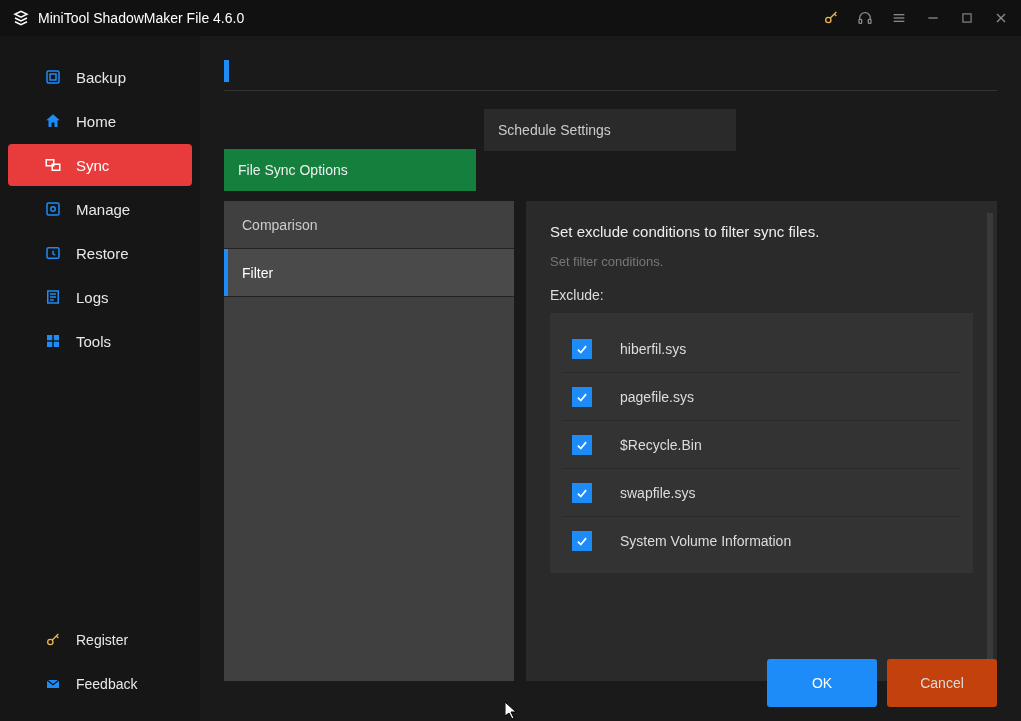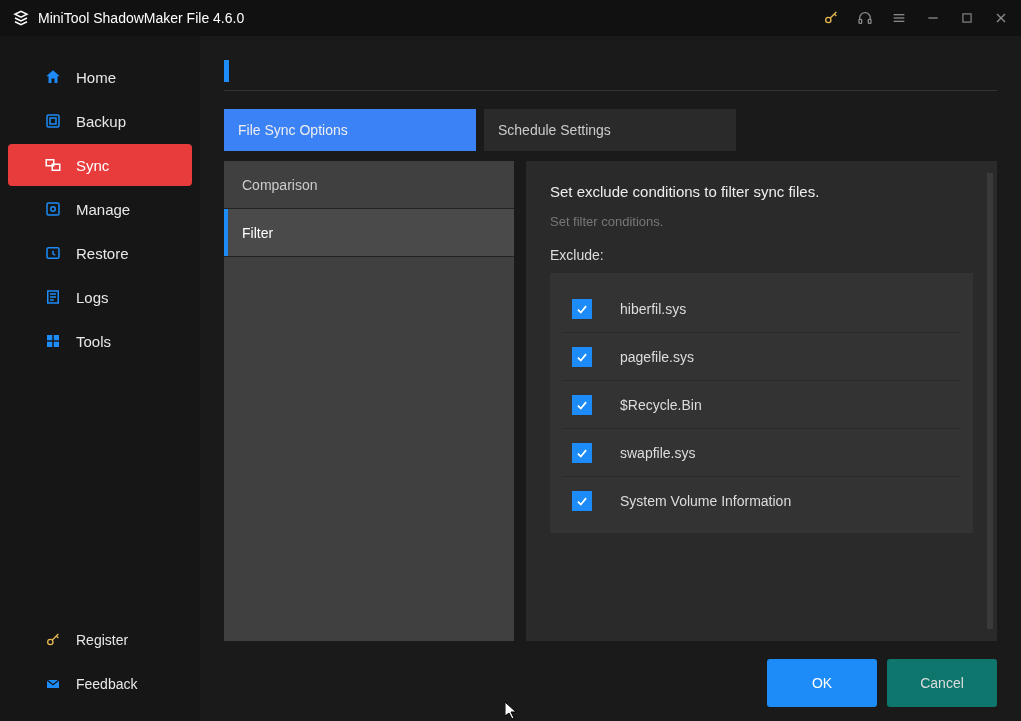--- a/index.html
+++ b/index.html
@@ -24,21 +24,21 @@
   .nav-item.bottom.gold .icon { color: #e6b84f; }
   .nav-item.bottom.blue .icon { color: #1d8cf8; }
 
   .content { flex: 1; padding: 24px 24px 0 24px; position: relative; }
   .heading-row { display: flex; align-items: center; margin-bottom: 18px; border-bottom: 1px solid #333; padding-bottom: 8px; }
   .heading-row .bar { width: 5px; height: 22px; background: #1d8cf8; margin-right: 10px; }
   .heading-row h2 { color: #fff; font-size: 18px; font-weight: 500; }
 
   .tabs { display: flex; gap: 8px; margin-bottom: 10px; }
   .tab { flex: 0 0 252px; height: 42px; background: #2a2a2a; display: flex; align-items: center; padding-left: 14px; color: #ccc; cursor: pointer; }
-  .tab.active { background: #3b82f6; color: #eee; }
+  .tab.active { background: #15803d; color: #eee; margin-top: 40px; }
 
   .panels { display: flex; gap: 12px; height: 480px; }
   .subnav { width: 290px; background: #404040; }
   .subnav-item { height: 48px; display: flex; align-items: center; padding-left: 18px; color: #ccc; cursor: pointer; border-bottom: 1px solid #222; }
   .subnav-item.active { background: #4a4a4a; color: #fff; position: relative; }
   .subnav-item.active::before { content: ""; position: absolute; left: 0; top: 0; bottom: 0; width: 4px; background: #1d8cf8; }
 
   .panel { flex: 1; background: #2a2a2a; padding: 22px 24px; position: relative; }
   .panel .headline { color: #eee; font-size: 15px; margin-bottom: 14px; }
   .panel .sub { color: #777; font-size: 13px; margin-bottom: 18px; }
@@ -47,21 +47,21 @@
   .ex-row { height: 48px; display: flex; align-items: center; gap: 28px; padding-left: 10px; border-bottom: 1px solid #2a2a2a; }
   .ex-row:last-child { border-bottom: none; }
   .chk { width: 20px; height: 20px; background: #1d8cf8; display: flex; align-items: center; justify-content: center; flex-shrink: 0; }
   .chk svg { width: 14px; height: 14px; }
   .ex-row .txt { color: #ddd; font-size: 14px; }
   .scroll-ind { position: absolute; right: 4px; top: 12px; bottom: 12px; width: 6px; background: #3a3a3a; }
 
   .footer { position: absolute; right: 24px; bottom: 14px; display: flex; gap: 10px; }
   .btn { width: 110px; height: 48px; display: flex; align-items: center; justify-content: center; border-radius: 3px; cursor: pointer; font-size: 14px; }
   .btn.primary { background: #1d8cf8; color: #fff; }
-  .btn.secondary { background: #0f766e; color: #ddd; }
+  .btn.secondary { background: #c2410c; color: #ddd; }
 
   
   .cursor { position: absolute; left: 505px; top: 702px; color: #fff; font-size: 18px; pointer-events:none;}
 </style>
 </head>
 <body>
 
 <div class="titlebar">
   <svg class="logo" viewBox="0 0 24 24" fill="none" stroke="#fff" stroke-width="2">
       <path d="M4 7l8-4 8 4-8 4z"></path>
@@ -107,34 +107,34 @@
         </svg>
       </span>
   </div>
 </div>
 
 <div class="app">
 
   <div class="sidebar">
     <div class="nav-item">
       <span class="icon" style="color:#1d8cf8">
+          <svg viewBox="0 0 24 24" width="18" height="18" fill="none" stroke="currentColor" stroke-width="2">
+            <rect x="4" y="4" width="16" height="16" rx="2"></rect>
+            <rect x="8" y="8" width="8" height="8"></rect>
+          </svg>
+        </span>
+      <span>Backup</span>
+    </div>
+    <div class="nav-item">
+      <span class="icon" style="color:#1d8cf8">
           <svg viewBox="0 0 24 24" width="18" height="18" fill="currentColor">
             <path d="M12 3l9 8h-3v9h-4v-6H10v6H6v-9H3z"></path>
           </svg>
         </span>
       <span>Home</span>
-    </div>
-    <div class="nav-item">
-      <span class="icon" style="color:#1d8cf8">
-          <svg viewBox="0 0 24 24" width="18" height="18" fill="none" stroke="currentColor" stroke-width="2">
-            <rect x="4" y="4" width="16" height="16" rx="2"></rect>
-            <rect x="8" y="8" width="8" height="8"></rect>
-          </svg>
-        </span>
-      <span>Backup</span>
     </div>
     <div class="nav-item active">
       <span class="icon">
           <svg viewBox="0 0 24 24" width="18" height="18" fill="none" stroke="currentColor" stroke-width="2">
             <rect x="3" y="5" width="10" height="8"></rect>
             <rect x="11" y="11" width="10" height="8"></rect>
           </svg>
         </span>
       <span>Sync</span>
     </div>

